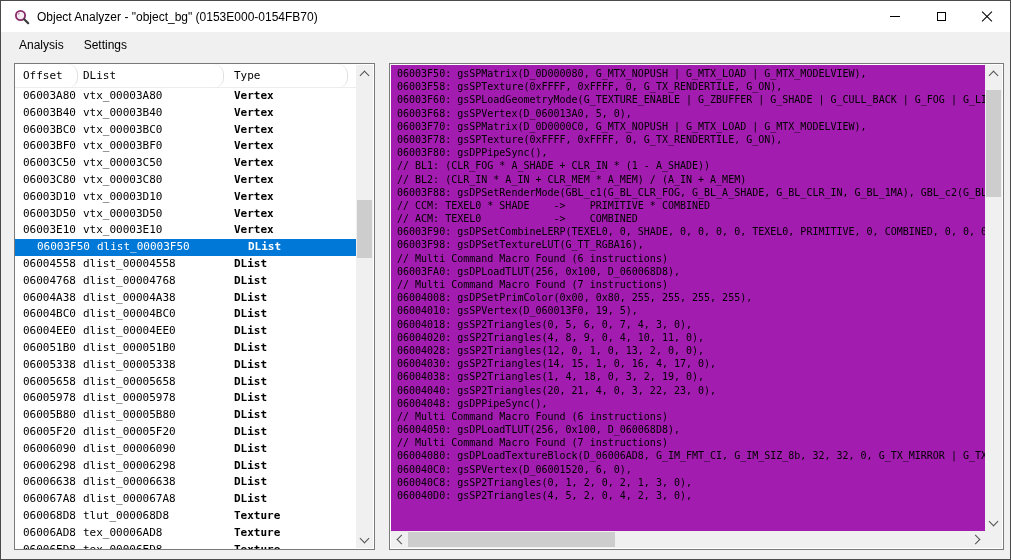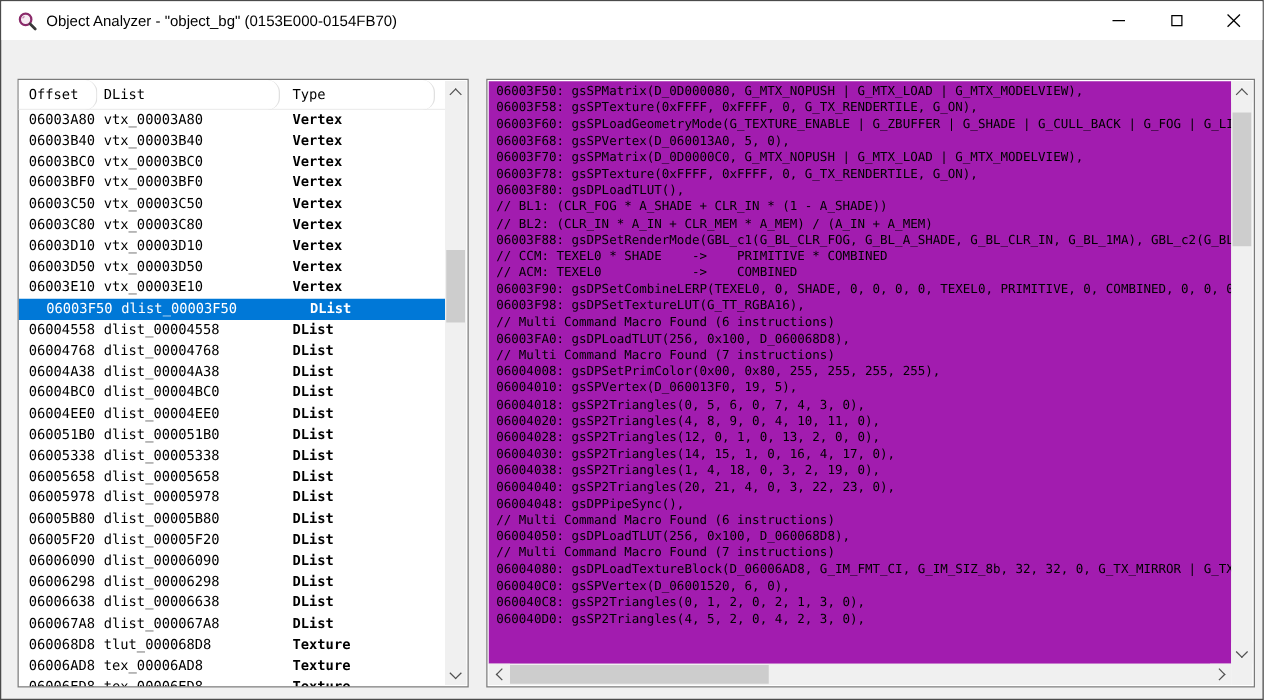--- a/index.html
+++ b/index.html
@@ -84,20 +84,24 @@
         </div>
       <div class="wc">
           <span class="glyph-close">
             <i class="a"></i>
             <i class="b"></i>
           </span>
         </div>
     </div>
   </div>
 
+  <div class="menubar">
+    <span class="menu-item">Analysis</span>
+    <span class="menu-item">Settings</span>
+  </div>
 
   <div class="panel list-panel">
     <div class="lv-header">
       <span class="hcell h-offset">Offset</span>
       <span class="hcell h-name">DList</span>
       <span class="hcell h-type">Type</span>
     </div>
     <div class="lv-body">
         <div class="lv-row">
           <span class="cell cell-offset">06003A80</span>
@@ -252,21 +256,21 @@
   </div>
 
   <div class="panel code-panel">
     <div class="code-area">
         <div class="code-line">06003F50: gsSPMatrix(D_0D000080, G_MTX_NOPUSH | G_MTX_LOAD | G_MTX_MODELVIEW),</div>
         <div class="code-line">06003F58: gsSPTexture(0xFFFF, 0xFFFF, 0, G_TX_RENDERTILE, G_ON),</div>
         <div class="code-line">06003F60: gsSPLoadGeometryMode(G_TEXTURE_ENABLE | G_ZBUFFER | G_SHADE | G_CULL_BACK | G_FOG | G_LIG</div>
         <div class="code-line">06003F68: gsSPVertex(D_060013A0, 5, 0),</div>
         <div class="code-line">06003F70: gsSPMatrix(D_0D0000C0, G_MTX_NOPUSH | G_MTX_LOAD | G_MTX_MODELVIEW),</div>
         <div class="code-line">06003F78: gsSPTexture(0xFFFF, 0xFFFF, 0, G_TX_RENDERTILE, G_ON),</div>
-        <div class="code-line">06003F80: gsDPLoadTLUT(),</div>
+        <div class="code-line">06003F80: gsDPPipeSync(),</div>
         <div class="code-line">// BL1: (CLR_FOG * A_SHADE + CLR_IN * (1 - A_SHADE))</div>
         <div class="code-line">// BL2: (CLR_IN * A_IN + CLR_MEM * A_MEM) / (A_IN + A_MEM)</div>
         <div class="code-line">06003F88: gsDPSetRenderMode(GBL_c1(G_BL_CLR_FOG, G_BL_A_SHADE, G_BL_CLR_IN, G_BL_1MA), GBL_c2(G_BL</div>
         <div class="code-line">// CCM: TEXEL0 * SHADE    -&gt;    PRIMITIVE * COMBINED</div>
         <div class="code-line">// ACM: TEXEL0            -&gt;    COMBINED</div>
         <div class="code-line">06003F90: gsDPSetCombineLERP(TEXEL0, 0, SHADE, 0, 0, 0, 0, TEXEL0, PRIMITIVE, 0, COMBINED, 0, 0, 0</div>
         <div class="code-line">06003F98: gsDPSetTextureLUT(G_TT_RGBA16),</div>
         <div class="code-line">// Multi Command Macro Found (6 instructions)</div>
         <div class="code-line">06003FA0: gsDPLoadTLUT(256, 0x100, D_060068D8),</div>
         <div class="code-line">// Multi Command Macro Found (7 instructions)</div>

